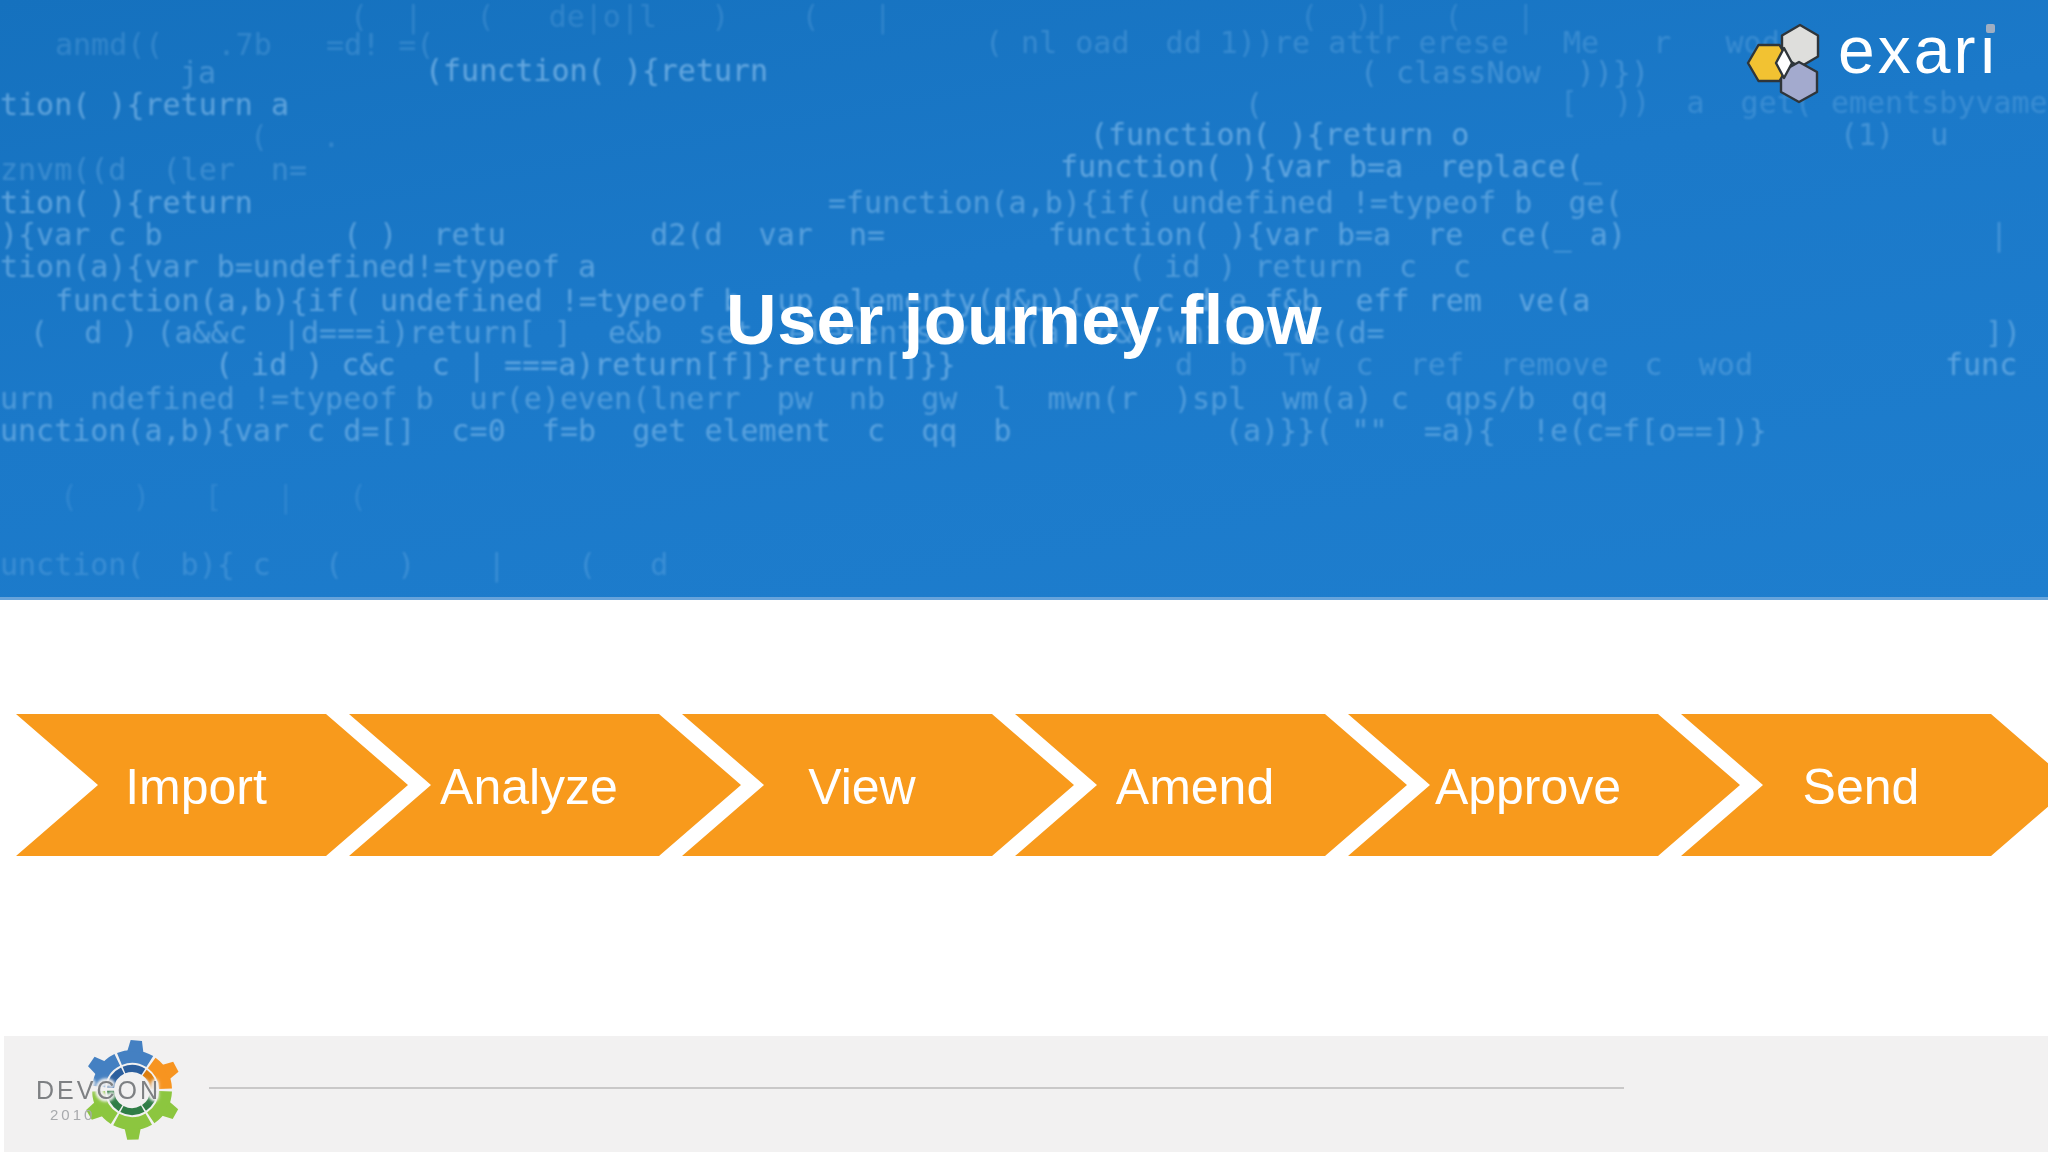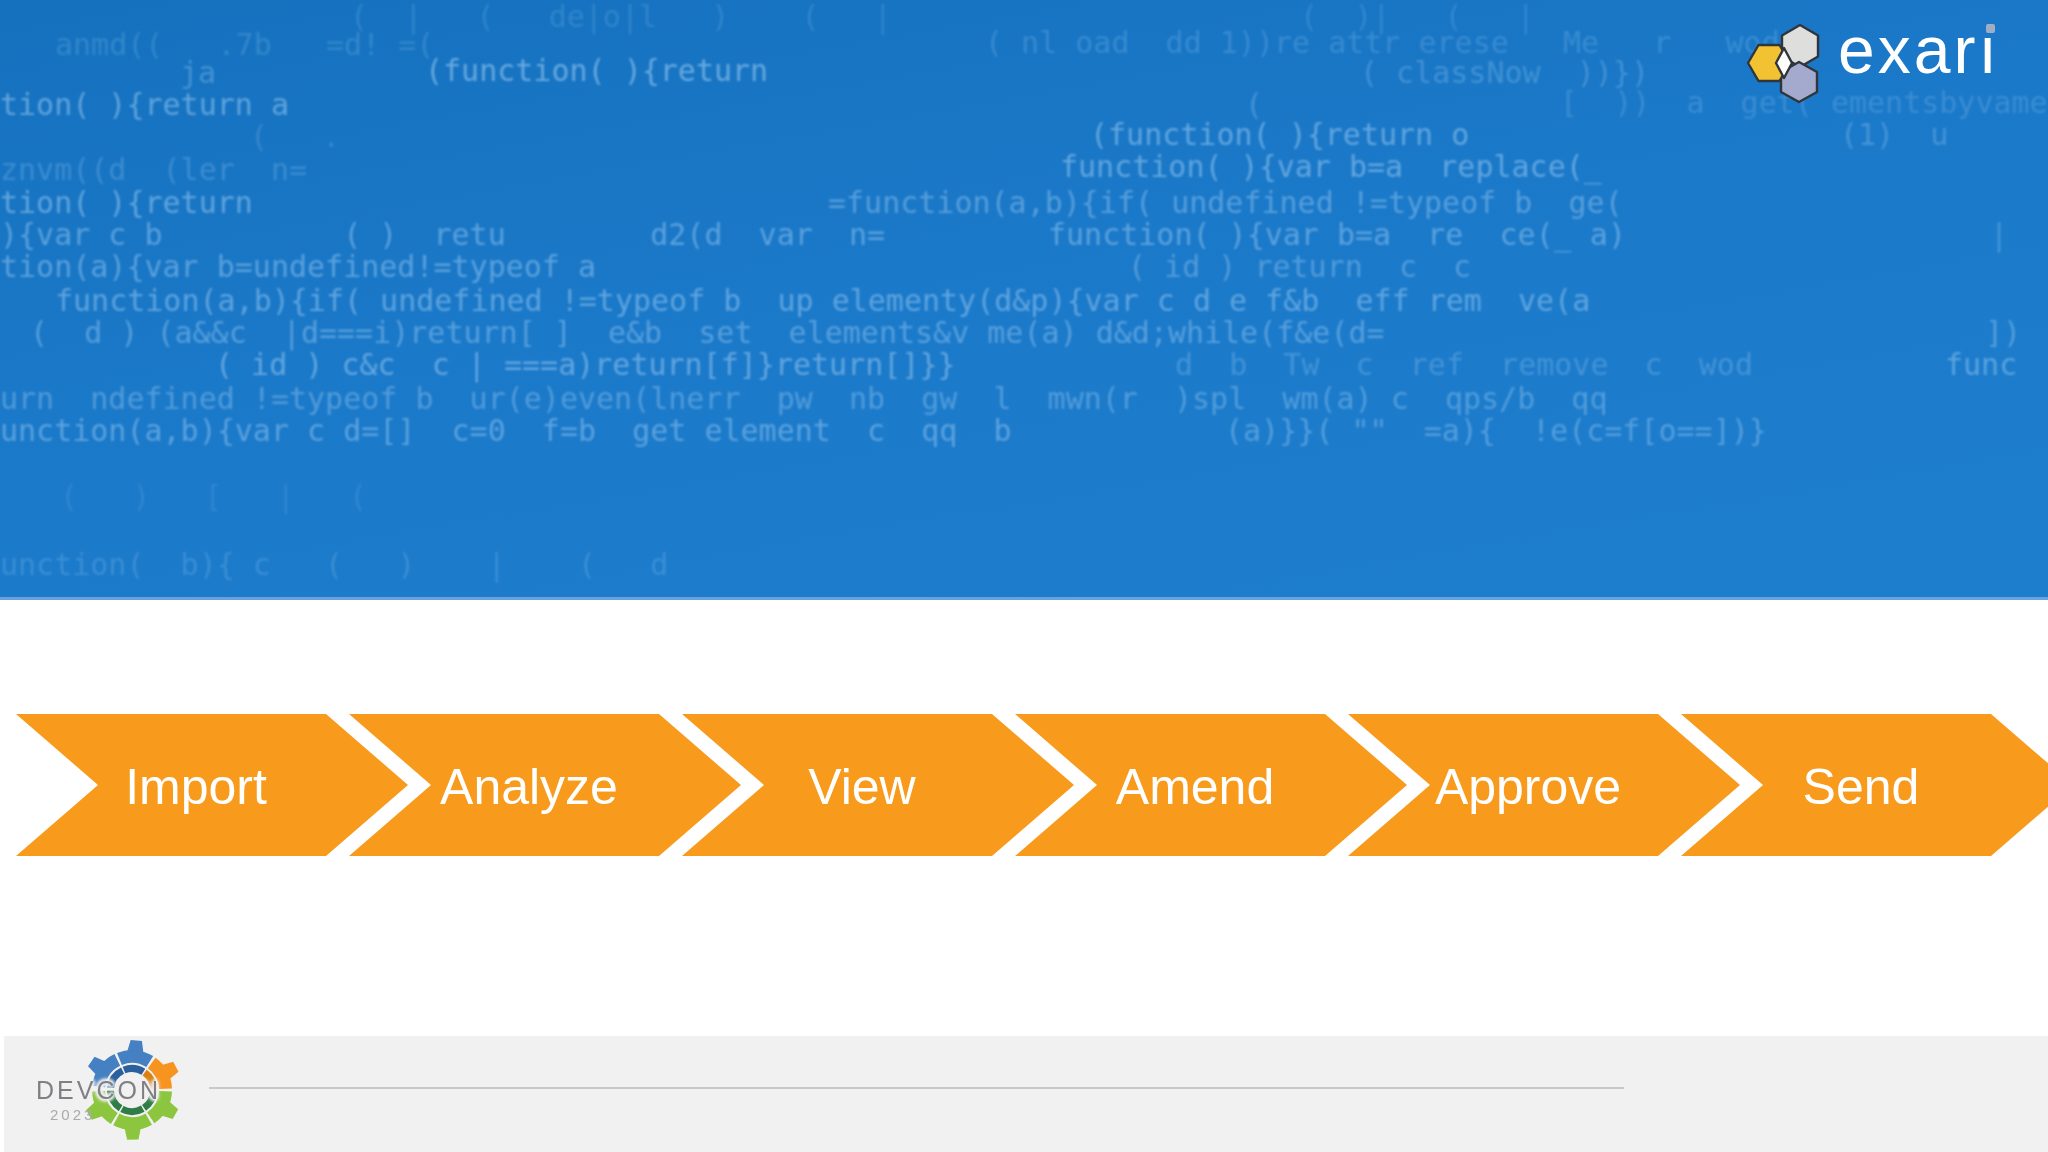--- a/index.html
+++ b/index.html
@@ -76,20 +76,21 @@
         <span class="code-frag" style="left: 1985px; top: 318px; opacity: 0.4; color: rgb(168, 212, 248);">])</span>
         <span class="code-frag" style="left: 215px; top: 350px; opacity: 0.5; color: rgb(168, 212, 248);">( id ) c&amp;c  c | ===a)return[f]}return[]}}</span>
         <span class="code-frag" style="left: 1175px; top: 350px; opacity: 0.28; color: rgb(168, 212, 248);">d  b  Tw  c  ref  remove  c  wod</span>
         <span class="code-frag" style="left: 1945px; top: 350px; opacity: 0.45; color: rgb(168, 212, 248);">func</span>
         <span class="code-frag" style="left: 0px; top: 384px; opacity: 0.38; color: rgb(168, 212, 248);">urn  ndefined !=typeof b  ur(e)even(lnerr  pw  nb  gw  l  mwn(r  )spl  wm(a) c  qps/b  qq</span>
         <span class="code-frag" style="left: 0px; top: 416px; opacity: 0.45; color: rgb(168, 212, 248);">unction(a,b){var c d=[]  c=0  f=b  get element  c  qq  b</span>
         <span class="code-frag" style="left: 1225px; top: 416px; opacity: 0.4; color: rgb(168, 212, 248);">(a)}}( ""  =a){  !e(c=f[o==])}</span>
         <span class="code-frag" style="left: 60px; top: 482px; opacity: 0.14; color: rgb(168, 212, 248);">(   )   [   |   (</span>
         <span class="code-frag" style="left: 0px; top: 550px; opacity: 0.22; color: rgb(168, 212, 248);">unction(  b){ c   (   )    |    (   d</span>
       </div>
+    <div class="page-title">User journey flow</div>
 
     <div class="exari">
       <svg class="exari-hex" width="84" height="88" viewBox="0 0 84 88">
         <g stroke-width="2.4" stroke-linejoin="round" stroke="#2F353A">
           <polygon points="57,7 75,17.5 75,38.5 57,49 39,38.5 39,17.5" fill="#DEDEDC"></polygon>
           <polygon points="56,44 74,54 74,74 56,84 38,74 38,54" fill="#A3AACE"></polygon>
           <polygon points="15.5,27 36.5,27 47,45 36.5,63 15.5,63 5,45" fill="#F2C232"></polygon>
           <polygon points="41,30 49,45 41,60 33,45" fill="#FFFFFF"></polygon>
         </g>
       </svg>
@@ -130,17 +131,17 @@
         <path d="M24.98,0.87 A25,25 0 0 1 13.98,20.73 L10.07,14.92 A18,18 0 0 0 17.99,0.63 Z" fill="#2F7D46"></path>
         <path d="M37.30,11.40 L46.19,19.13 L40.71,29.04 L29.43,25.59 Z" fill="#8CC63F"></path>
         <path d="M20.00,34.64 A40,40 0 0 1 -18.78,35.32 L-12.68,23.84 A27,27 0 0 0 13.50,23.38 Z" fill="#8CC63F"></path>
         <path d="M12.50,21.65 A25,25 0 0 1 -11.74,22.07 L-8.45,15.89 A18,18 0 0 0 9.00,15.59 Z" fill="#2F7D46"></path>
         <path d="M8.77,38.00 L6.53,49.57 L-4.79,49.77 L-7.44,38.28 Z" fill="#8CC63F"></path>
         <path d="M-21.20,33.92 A40,40 0 0 1 -39.98,1.40 L-26.98,0.94 A27,27 0 0 0 -14.31,22.90 Z" fill="#8CC63F"></path>
         <path d="M-13.25,21.20 A25,25 0 0 1 -24.98,0.87 L-17.99,0.63 A18,18 0 0 0 -9.54,15.26 Z" fill="#2F7D46"></path>
         <path d="M-28.98,26.10 L-40.19,29.74 L-45.85,19.94 L-37.09,12.05 Z" fill="#8CC63F"></path>
       </svg>
     <div class="devcon-word">DEVCON</div>
-    <div class="devcon-year">2023</div>
+    <div class="devcon-year">2010</div>
     <div class="footer-line"></div>
   </div>
 
 </div>
 
 </body></html>

